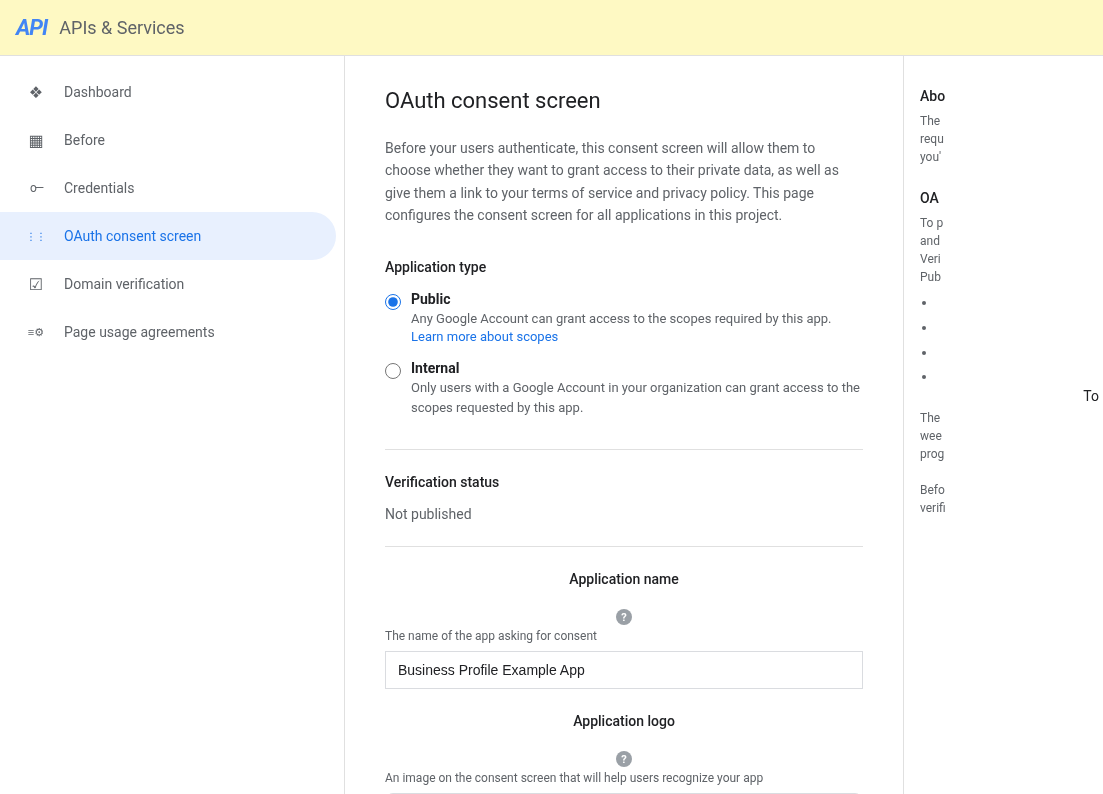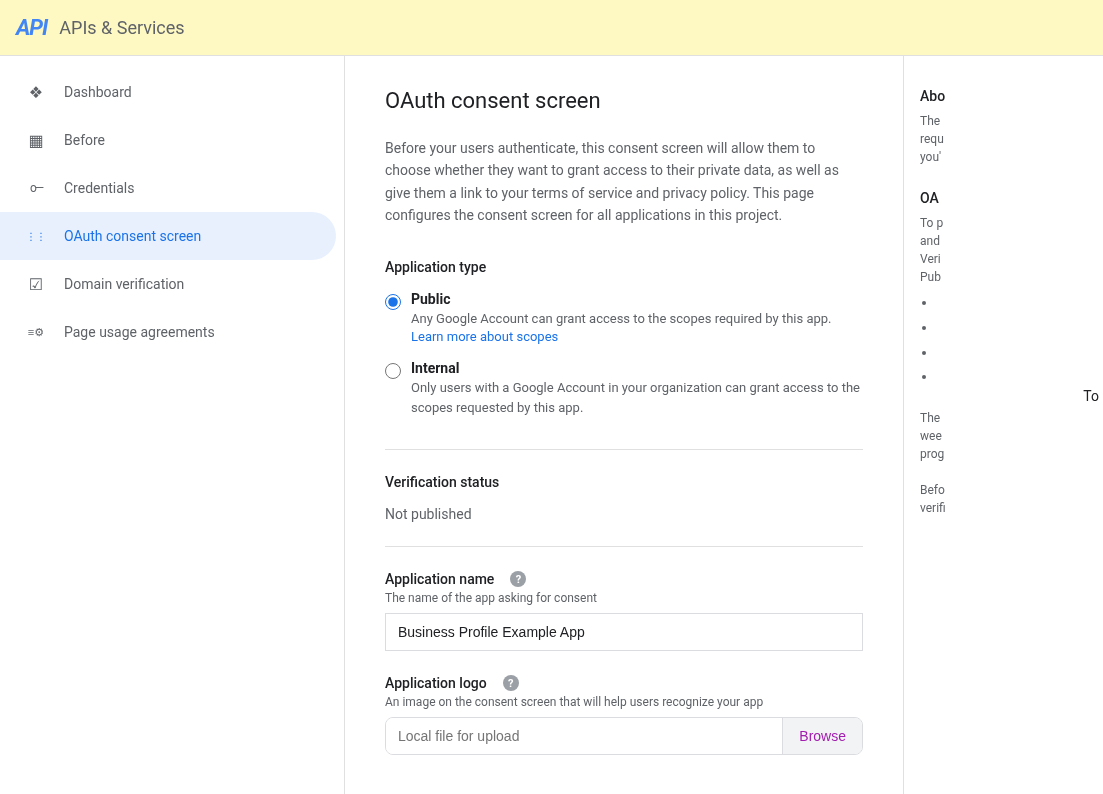--- a/index.html
+++ b/index.html
@@ -163,22 +163,23 @@
     .form-group {
       margin-bottom: 24px;
     }
 
     .form-label {
       font-size: 14px;
       font-weight: 500;
       color: #202124;
       display: flex;
       align-items: center;
-      gap: 16px;
+      gap: 22px;
       margin-bottom: 4px;
+      flex-direction: column;
     }
 
     .help-icon {
       width: 16px;
       height: 16px;
       background: #9aa0a6;
       border-radius: 50%;
       display: inline-flex;
       align-items: center;
       justify-content: center;

